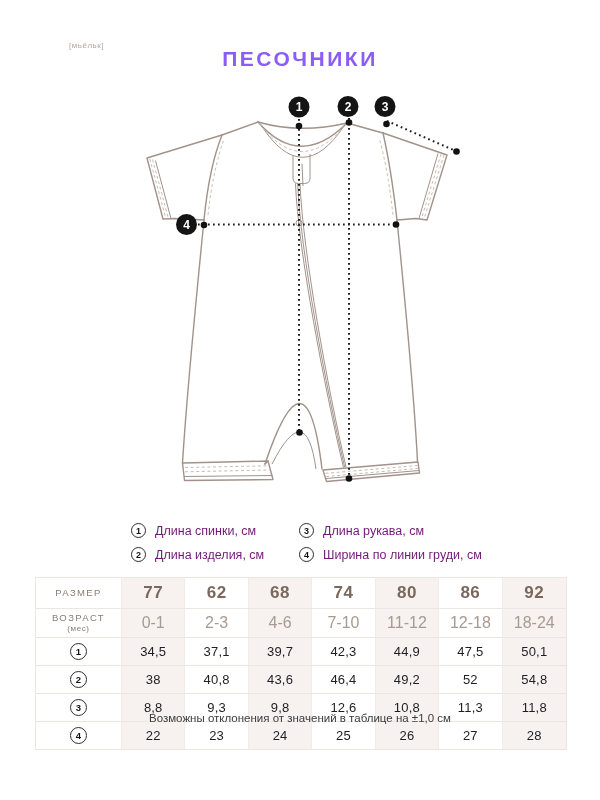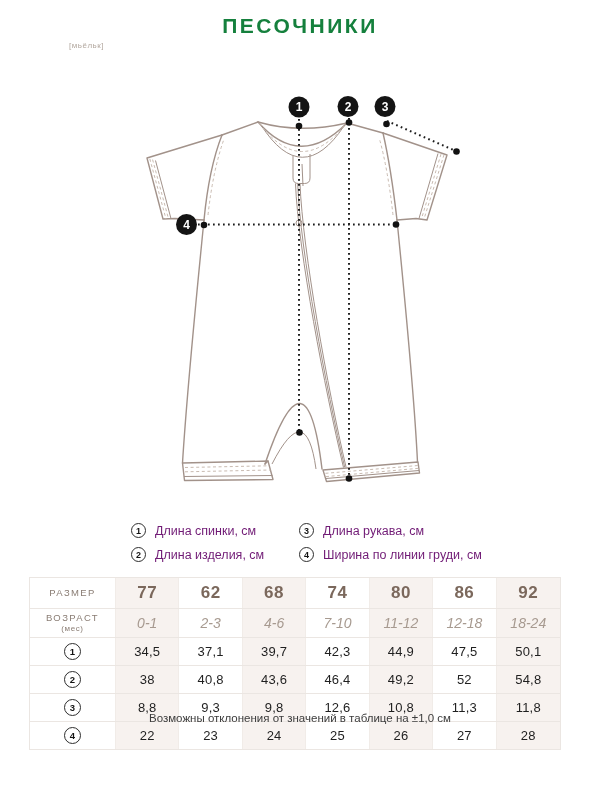--- a/index.html
+++ b/index.html
@@ -3,55 +3,55 @@
 <meta charset="utf-8">
 <style>
   html,body{margin:0;padding:0;background:#fff;}
   .page{position:relative;width:600px;height:800px;background:#ffffff;overflow:hidden;
         font-family:"Liberation Sans",sans-serif;}
 
   
   .logo{position:absolute;left:30px;top:28px;width:80px;color:#8c7c71;}
   .logo-main{font-size:31px;font-weight:300;letter-spacing:1px;line-height:1;}
   .logo-sub{font-size:8px;color:#b3a89f;text-align:right;margin-top:13px;padding-right:6px;letter-spacing:.5px;}
-  .title{position:absolute;left:0;top:14px;width:100%;text-align:center;
-         font-size:21px;font-weight:700;letter-spacing:2.5px;color:#15803d;}
+  .title{position:absolute;left:0;top:47px;width:100%;text-align:center;
+         font-size:21px;font-weight:700;letter-spacing:2.5px;color:#8b5cf6;}
 
   
   .diagram{position:absolute;left:0;top:90px;width:600px;height:415px;}
   .outline{fill:none;stroke:#a2928a;stroke-width:1.4;stroke-linejoin:round;stroke-linecap:round;}
   .outline-thin{fill:none;stroke:#a2928a;stroke-width:1;stroke-linejoin:round;}
   .stitch{fill:none;stroke:#c9bbb1;stroke-width:1;stroke-dasharray:3 2.6;}
   .mline{fill:none;stroke:#1c1c1c;stroke-width:2;stroke-dasharray:1.7 3.3;}
   .mdot{fill:#111;}
   .marker{fill:#141414;}
   .marker-num{fill:#ffffff;font-size:12px;font-weight:700;font-family:"Liberation Sans",sans-serif;text-anchor:middle;}
 
   
   .legend-item{position:absolute;display:flex;align-items:center;gap:9px;}
   .cnum{box-sizing:border-box;border:1.2px solid #2e2e2e;border-radius:50%;background:#fff;
         display:flex;align-items:center;justify-content:center;
         font-weight:700;color:#141414;}
   .legend-item .cnum{width:15px;height:15px;font-size:9px;flex:0 0 15px;}
   .legend-label{font-size:12.5px;color:#701a75;}
 
   
-  .size-table{position:absolute;left:29px;top:577px;width:530px;border:1px solid #ebe6e2;background:#fff;}
+  .size-table{position:absolute;left:35px;top:577px;width:530px;border:1px solid #ebe6e2;background:#fff;}
   .t-row{display:grid;grid-template-columns:86px repeat(7,1fr);border-bottom:1px solid #ebe6e2;}
   .t-row:last-child{border-bottom:none;}
   .t-row.r-size{height:30px;}
   .t-row.r-age{height:28px;}
   .t-row.r-data{height:27px;}
   .cell{display:flex;align-items:center;justify-content:center;border-right:1px solid #f1ece8;}
   .cell:last-child{border-right:none;}
   .cell.stripe{background:#f7f2ef;}
   .lbl{font-size:9.5px;letter-spacing:1.4px;color:#8a7d74;font-weight:400;text-align:center;line-height:1.25;}
   .lbl .sub{font-size:8px;letter-spacing:.6px;display:block;}
   .size-val{font-size:17px;font-weight:600;color:#7b685c;letter-spacing:.5px;}
-  .age-val{font-size:14px;color:#a79a90;font-style:italic;}
+  .age-val{font-size:16px;color:#a79a90;}
   .data-val{font-size:13px;font-weight:500;color:#1f1f1f;letter-spacing:.2px;}
   .t-row .cnum{width:17px;height:17px;font-size:9.5px;}
 
   .footer-note{position:absolute;left:0;top:712px;width:100%;text-align:center;
                font-size:11.5px;color:#3c3c3c;}
 </style>
 </head>
 <body>
 
 <div class="page">

